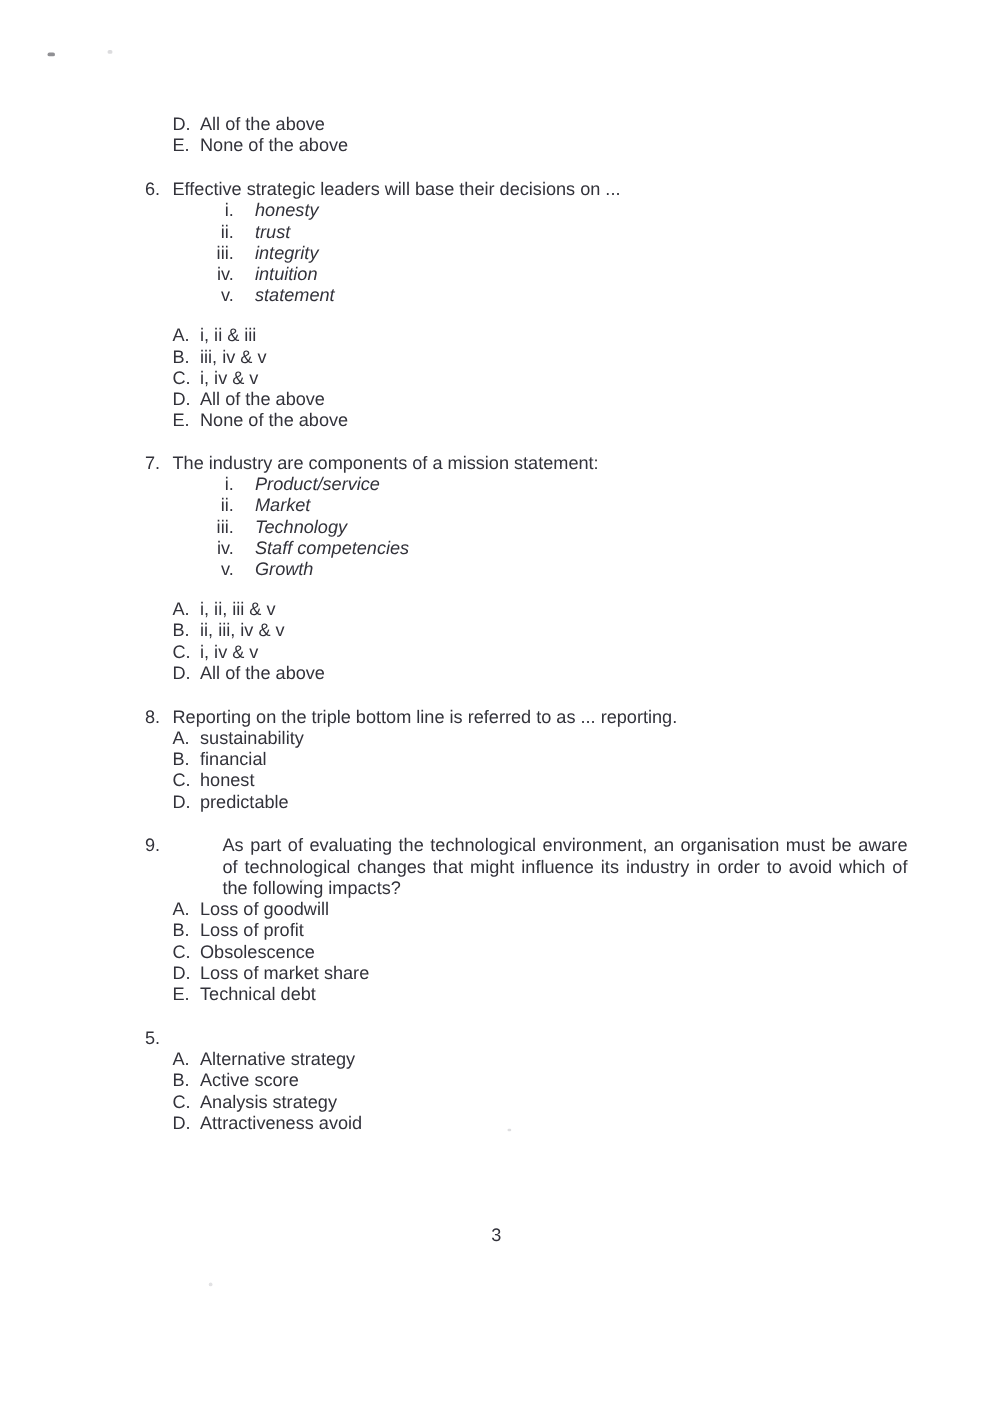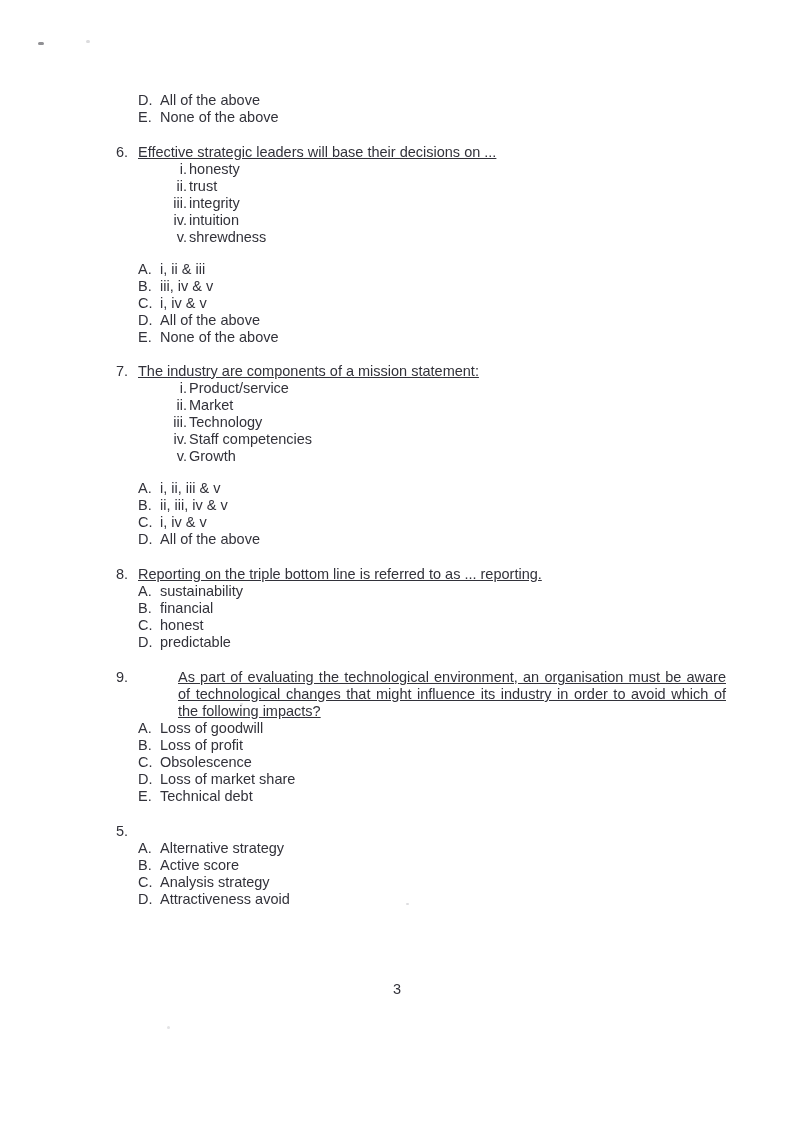--- a/index.html
+++ b/index.html
@@ -23,37 +23,36 @@
     line-height: 17px;
     font-size: 14.5px;
     white-space: nowrap;
   }
   
   .qline .qnum {
     flex: 0 0 22px;
   }
   .qtext {
     white-space: normal;
-    text-decoration: underline;
   }
   .qtext.justify {
     width: 548px;
     text-align: justify;
     margin-left: 40px;
   }
   
   .opts { margin-left: 22px; }
   .opts.gap { margin-top: 15px; }
   .olet { flex: 0 0 22px; }
   
   .subs .slab {
     flex: 0 0 71px;
     text-align: right;
   }
-  .subs .stxt { margin-left: 2px; }
+  .subs .stxt { margin-left: 17px; font-style: italic; }
   
   .q { margin-top: 17px; }
   .q.big-gap { margin-top: 18px; }
   
   .footer {
     position: absolute;
     top: 981px;
     left: 0;
     width: 794px;
     text-align: center;
@@ -108,21 +107,21 @@
       <div class="line">
         <span class="slab">iii.</span>
         <span class="stxt">integrity</span>
       </div>
       <div class="line">
         <span class="slab">iv.</span>
         <span class="stxt">intuition</span>
       </div>
       <div class="line">
         <span class="slab">v.</span>
-        <span class="stxt">shrewdness</span>
+        <span class="stxt">statement</span>
       </div>
     </div>
     <div class="opts gap">
       <div class="line">
         <span class="olet">A.</span>
         <span class="otxt">i, ii &amp; iii</span>
       </div>
       <div class="line">
         <span class="olet">B.</span>
         <span class="otxt">iii, iv &amp; v</span>

